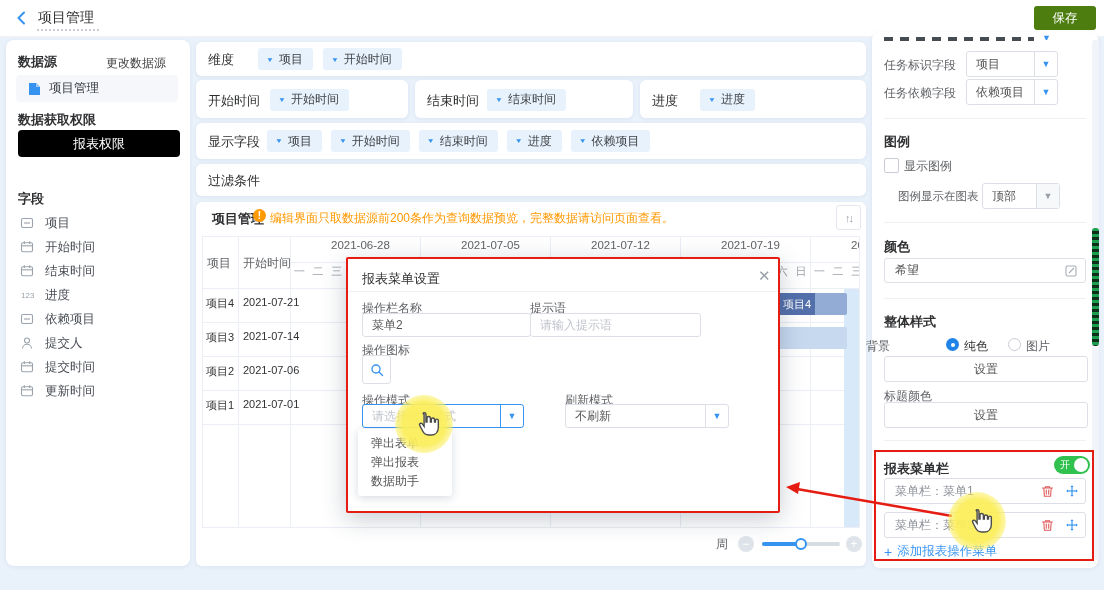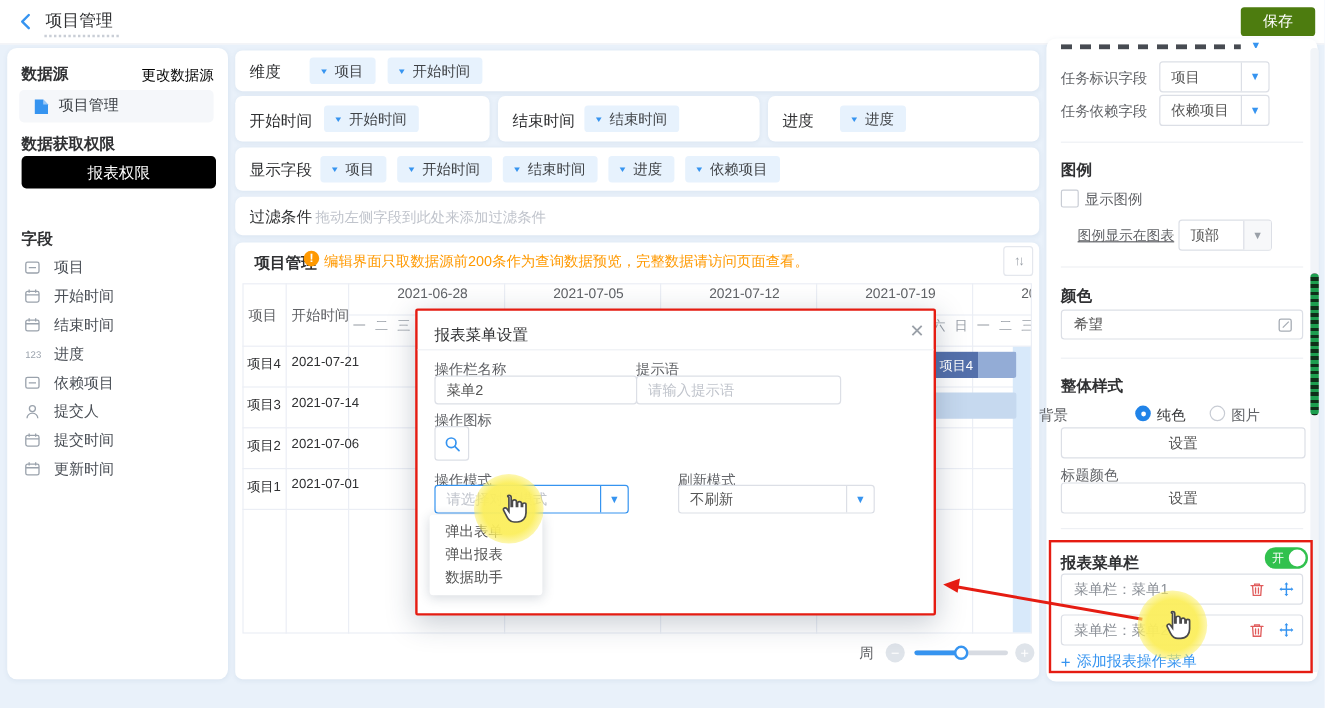--- a/index.html
+++ b/index.html
@@ -43,21 +43,21 @@
   <div class="abs" style="left:0;top:0;width:1104px;height:36px;background:#fff;border-bottom:1px solid #f0f2f5;"></div>
   <svg class="abs" style="left:14px;top:10px;z-index:2" width="16" height="16" viewBox="0 0 16 16">
       <polyline points="10,2.5 4.5,8 10,13.5" fill="none" stroke="#3694f0" stroke-width="2" stroke-linecap="round" stroke-linejoin="round"></polyline>
     </svg>
   <div class="abs" style="left:38px;top:9px;font-size:14px;color:#303133;z-index:2;">项目管理</div>
   <div class="abs" style="left:37px;top:29px;width:62px;border-bottom:2px dotted #c9ced6;z-index:2;"></div>
   <div class="abs" style="left:1034px;top:6px;width:62px;height:24px;background:#4d7c0f;border-radius:3px;color:#fff;font-size:12.5px;display:flex;align-items:center;justify-content:center;z-index:2;">保存</div>
 
   <div class="card" style="left:6px;top:40px;width:184px;height:526px;"></div>
   <div class="abs bold" style="left:18px;top:53px;">数据源</div>
-  <div class="abs" style="left:106px;top:55px;width:72px;text-align:right;font-size:12px;color:#000000;">更改数据源</div>
+  <div class="abs" style="left:106px;top:55px;width:72px;text-align:left;font-size:12px;color:#404040;">更改数据源</div>
   <div class="abs" style="left:16px;top:75px;width:162px;height:27px;background:#f5f7fa;border-radius:4px;display:flex;align-items:center;gap:8px;padding-left:12px;box-sizing:border-box;">
     <svg width="13" height="14" viewBox="0 0 13 14">
         <path d="M1 1h7l4 4v8H1z" fill="#3694f0"></path>
         <path d="M8 1l4 4H8z" fill="#9cc9f7"></path>
       </svg>
     <span style="font-size:12.5px;color:#3c4046;">项目管理</span>
   </div>
   <div class="abs bold" style="left:18px;top:111px;">数据获取权限</div>
   <div class="abs" style="left:18px;top:130px;width:162px;height:27px;background:#000000;border-radius:4px;color:#fff;font-size:13px;display:flex;align-items:center;justify-content:center;">报表权限</div>
   <div class="abs bold" style="left:18px;top:190px;">字段</div>
@@ -197,21 +197,20 @@
         <span>进度</span>
       </span>
       <span class="pill">
         <span class="car">▼</span>
         <span>依赖项目</span>
       </span>
     </div>
 
   <div class="card" style="left:196px;top:164px;width:670px;height:32px;border-radius:6px;"></div>
   <div class="abs bold" style="left:208px;top:172px;font-weight:normal;">过滤条件</div>
-  <div class="abs ph" style="left:263px;top:173px;font-size:12px;">拖动左侧字段到此处来添加过滤条件</div>
 
   <div class="card" style="left:196px;top:202px;width:670px;height:364px;border-radius:6px;"></div>
   <div class="abs bold" style="left:212px;top:210px;">项目管理</div>
   <div class="abs" style="left:253px;top:209px;width:13px;height:13px;border-radius:50%;background:#ff9900;color:#fff;font-size:10px;font-weight:bold;display:flex;align-items:center;justify-content:center;">!</div>
   <div class="abs" style="left:270px;top:210px;font-size:12px;color:#ff9900;">编辑界面只取数据源前200条作为查询数据预览，完整数据请访问页面查看。</div>
   <div class="abs" style="left:836px;top:205px;width:23px;height:23px;border:1px solid #e4e7ed;border-radius:3px;display:flex;align-items:center;justify-content:center;color:#9aa0a8;font-size:11px;letter-spacing:-2px;">↑↓</div>
 
   <div class="abs" style="left:202px;top:236px;width:658px;height:292px;border:1px solid #ebeef5;box-sizing:border-box;"></div>
   <div class="vline" style="left:238px;top:236px;height:292px;"></div>
   <div class="vline" style="left:290px;top:236px;height:292px;"></div>
@@ -306,21 +305,21 @@
   <div class="abs lbl" style="left:884px;top:85px;">任务依赖字段</div>
   <div class="sel" style="left:966px;top:79px;width:90px;height:24px;">
       <span class="val">依赖项目</span>
       <span class="carbox">▼</span>
     </div>
   <div class="divider" style="left:884px;top:118px;width:202px;"></div>
 
   <div class="abs bold" style="left:884px;top:133px;">图例</div>
   <div class="abs" style="left:884px;top:158px;width:13px;height:13px;border:1px solid #c8ccd4;border-radius:2px;background:#fff;"></div>
   <div class="abs lbl" style="left:904px;top:158px;">显示图例</div>
-  <div class="abs lbl" style="left:898px;top:189px;font-size:11.5px;text-decoration:underline;">图例显示在图表</div>
+  <div class="abs lbl" style="left:898px;top:189px;font-size:11.5px;">图例显示在图表</div>
   <div class="sel" style="left:982px;top:183px;width:76px;height:24px;">
       <span class="val">顶部</span>
       <span class="carbox" style="color:#9aa0a8;background:#f7f8fa;">▼</span>
     </div>
   <div class="divider" style="left:884px;top:222px;width:202px;"></div>
 
   <div class="abs bold" style="left:884px;top:238px;">颜色</div>
   <div class="abs" style="left:884px;top:258px;width:202px;height:25px;border:1px solid #dcdfe6;border-radius:3px;box-sizing:border-box;display:flex;align-items:center;justify-content:space-between;padding:0 8px 0 10px;text-align:center;">
     <span style="font-size:12px;color:#555;">希望</span>
     <svg width="12" height="12" viewBox="0 0 12 12">

